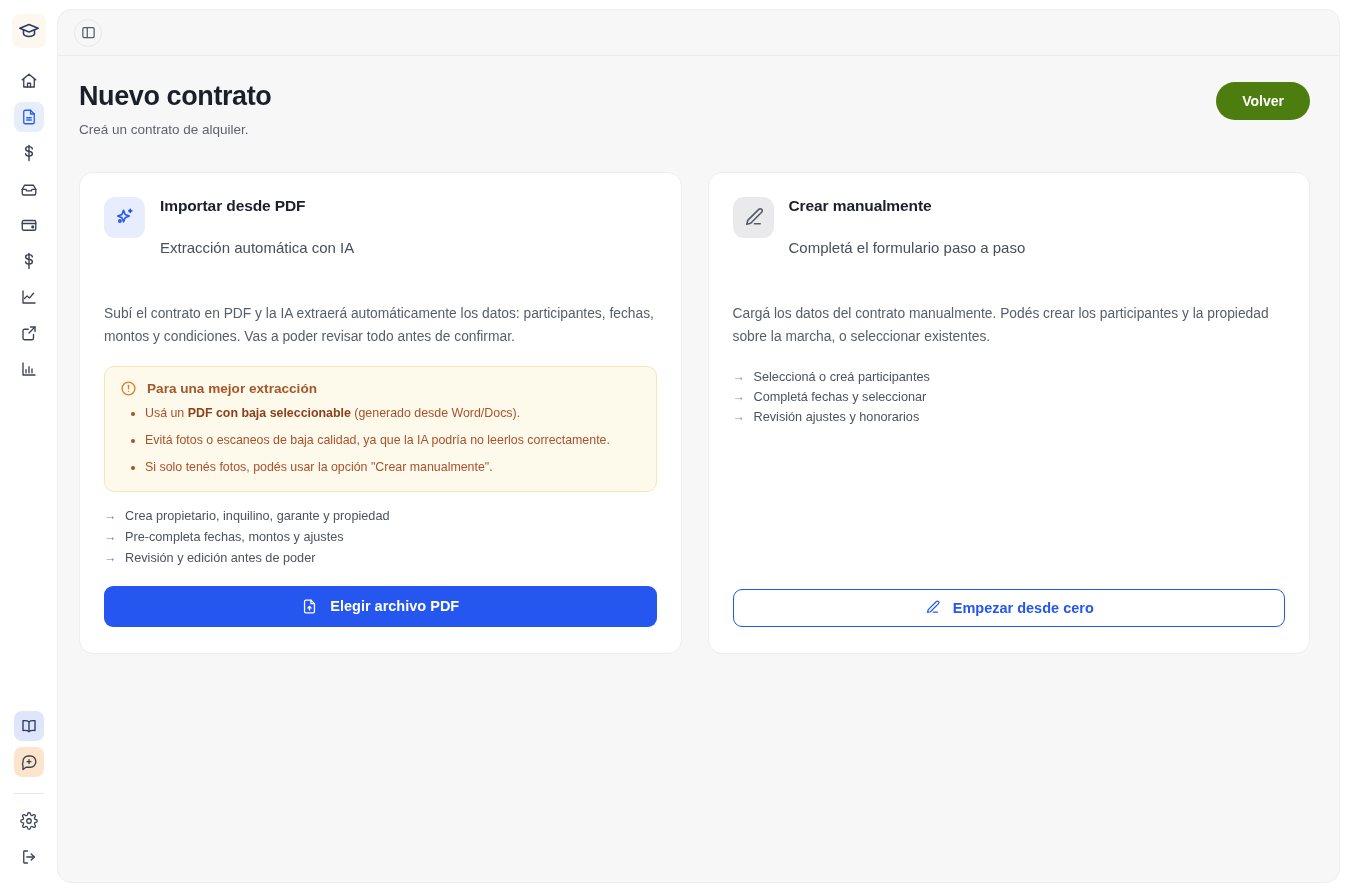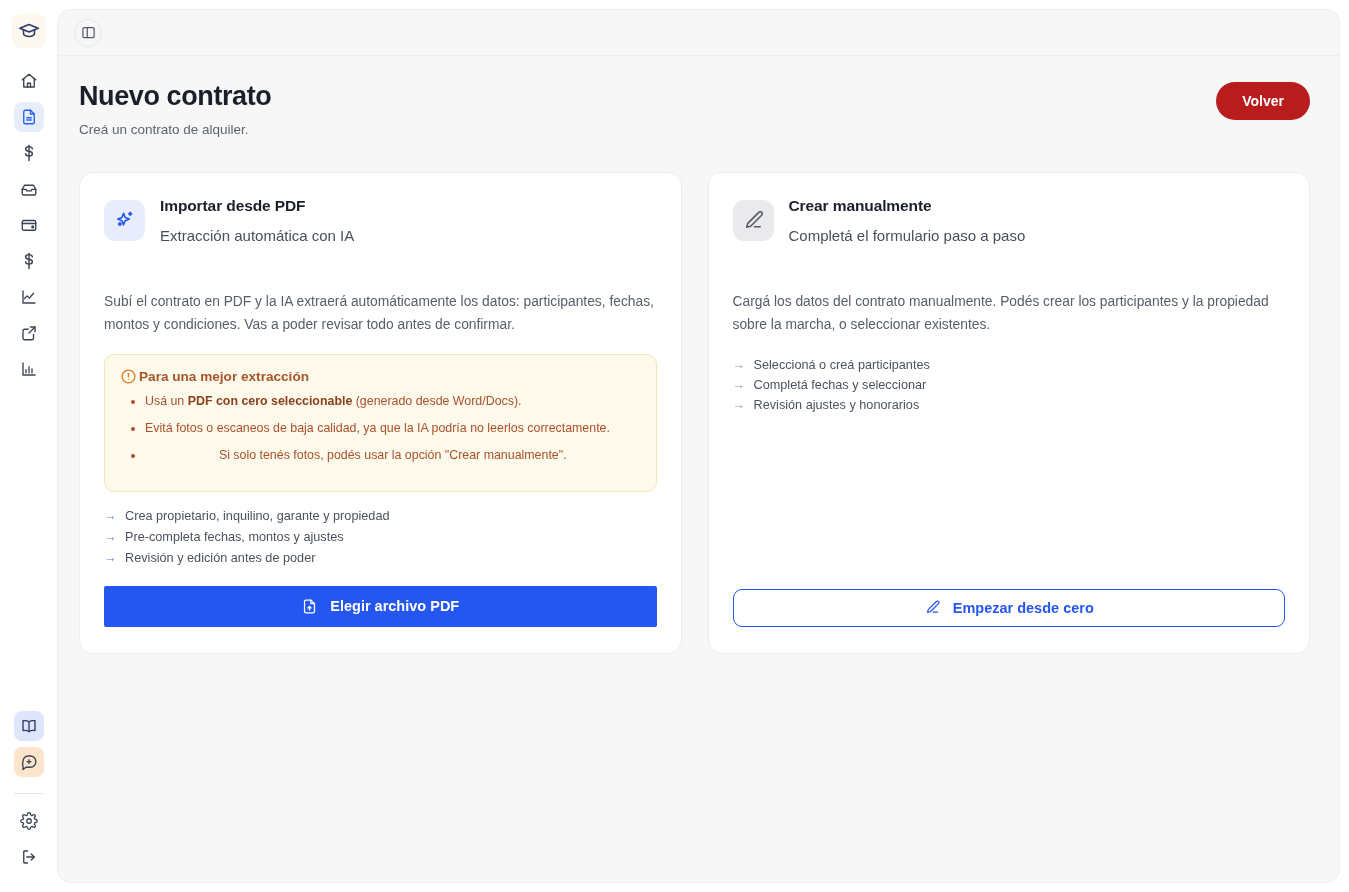--- a/index.html
+++ b/index.html
@@ -64,91 +64,91 @@
   .page-head {
     display: flex; align-items: flex-start; justify-content: space-between;
     padding: 26px 29px 0 21px;
   }
   .page-title {
     font-size: 27px; font-weight: 700; color: #1b1f2a;
     letter-spacing: -0.4px; line-height: 1.1;
   }
   .page-sub { font-size: 13.5px; color: #5d646f; margin-top: 10px; }
   .volver-btn {
-    background: #b91c1c; color: #ffffff;
+    background: #4d7c0f; color: #ffffff;
     border: none; border-radius: 999px;
     font-size: 14px; font-weight: 600;
     padding: 11px 26px; cursor: pointer;
     font-family: "Liberation Sans", sans-serif;
   }
 
   .cards {
     display: flex; gap: 26px;
     padding: 35px 29px 0 21px;
   }
   .card {
     flex: 1 1 0;
     background: #ffffff;
     border: 1px solid #ededef;
     border-radius: 14px;
     padding: 24px 24px 26px;
     min-height: 482px;
     display: flex; flex-direction: column;
   }
 
-  .card-head { display: flex; align-items: center; gap: 15px; }
+  .card-head { display: flex; align-items: flex-start; gap: 15px; }
   .card-icon {
     width: 41px; height: 41px; border-radius: 11px;
     display: flex; align-items: center; justify-content: center;
     flex: 0 0 41px;
   }
   .card-icon.blue { background: #e7edfd; color: #2557f0; }
   .card-icon.grey { background: #eaeaec; color: #555b66; }
   .card-title { font-size: 15.5px; font-weight: 700; color: #1b1f2a; letter-spacing: -0.1px; }
-  .card-subtitle { font-size: 15px; color: #484f5a; margin-top: 12px; }
+  .card-subtitle { font-size: 15px; color: #484f5a; margin-top: 24px; }
 
   .card-body {
     font-size: 13.8px; color: #575e69; line-height: 1.68;
     margin-top: 46px;
   }
 
   .warn {
     margin-top: 18px;
     background: #fdfaeb;
     border: 1px solid #f3e7b8;
     border-radius: 10px;
     padding: 13px 15px 14px;
   }
-  .warn-head { display: flex; align-items: center; gap: 2px; }
+  .warn-head { display: flex; align-items: center; gap: 10px; }
   .warn-title { font-size: 13.6px; font-weight: 700; color: #a6562a; }
   .warn-icon { color: #dd7e22; display:flex; }
   .warn-list { margin: 8px 0 0 25px; padding: 0; }
   .warn-list li {
     font-size: 12.4px; color: #ab502c; line-height: 1.45;
     margin-bottom: 9px; list-style: disc;
   }
-  .warn-list li:last-child { margin-bottom: 12px; text-align: center; }
+  .warn-list li:last-child { margin-bottom: 0; }
   .warn-list b { font-weight: 700; color: #8c3f1d; }
 
   .feat-list { margin-top: 17px; }
   .feat { display: flex; align-items: center; gap: 10px; margin-bottom: 7px; }
   .feat .arr { color: #5b7ff0; font-size: 12.5px; line-height: 1; width: 11px; }
   .feat .txt { font-size: 12.7px; color: #4c535e; }
 
   .right-feats { margin-top: 22px; }
   .right-feats .arr { color: #8a8f98; }
   .right-feats .txt { color: #4c535e; font-size: 12.7px; }
   .right-feats .feat { margin-bottom: 6px; }
 
   .grow { flex: 1 1 auto; }
 
   .btn-primary {
     display: flex; align-items: center; justify-content: center; gap: 12px;
     background: #2557f0; color: #ffffff;
-    border: none; border-radius: 2px;
+    border: none; border-radius: 9px;
     height: 41px; width: 100%;
     font-size: 14.5px; font-weight: 600; cursor: pointer;
     font-family: "Liberation Sans", sans-serif;
   }
   .btn-outline {
     display: flex; align-items: center; justify-content: center; gap: 12px;
     background: #ffffff; color: #2557f0;
     border: 1px solid #2557f0; border-radius: 9px;
     height: 38px; width: 100%;
     font-size: 14.5px; font-weight: 600; cursor: pointer;
@@ -320,21 +320,21 @@
               <svg width="17" height="17" viewBox="0 0 24 24" fill="none" stroke="currentColor" stroke-width="1.9" stroke-linecap="round" stroke-linejoin="round">
                 <circle cx="12" cy="12" r="9"></circle>
                   <path d="M12 7.5v5"></path>
                   <path d="M12 16h.01"></path>
               </svg>
             </span>
             <span class="warn-title">Para una mejor extracción</span>
           </div>
           <ul class="warn-list">
             <li>
-              <span>Usá un </span><b>PDF con cero seleccionable</b><span> (generado desde Word/Docs).</span>
+              <span>Usá un </span><b>PDF con baja seleccionable</b><span> (generado desde Word/Docs).</span>
             </li>
             <li>
               <span>Evitá fotos o escaneos de baja calidad, ya que la IA podría no leerlos correctamente.</span>
             </li>
             <li>
               <span>Si solo tenés fotos, podés usar la opción "Crear manualmente".</span>
             </li>
           </ul>
         </div>
 

